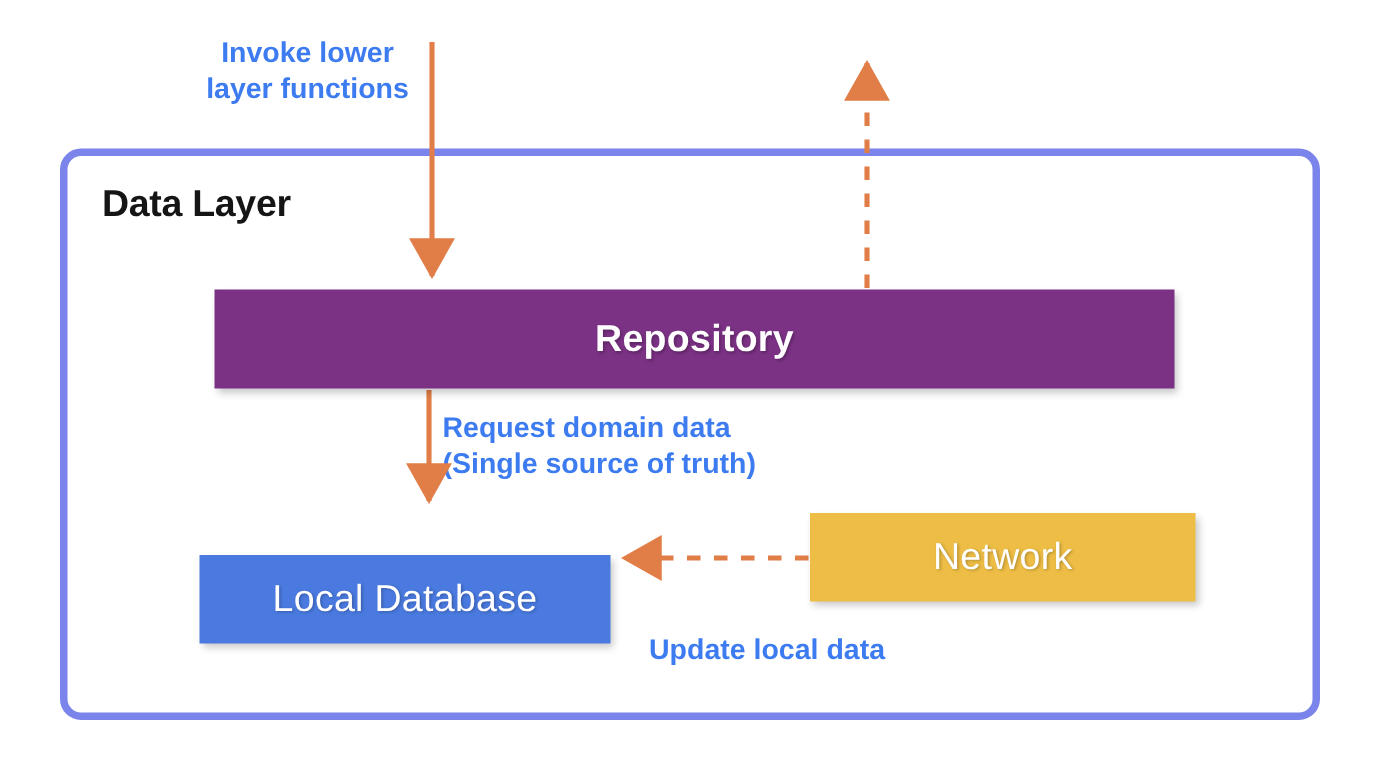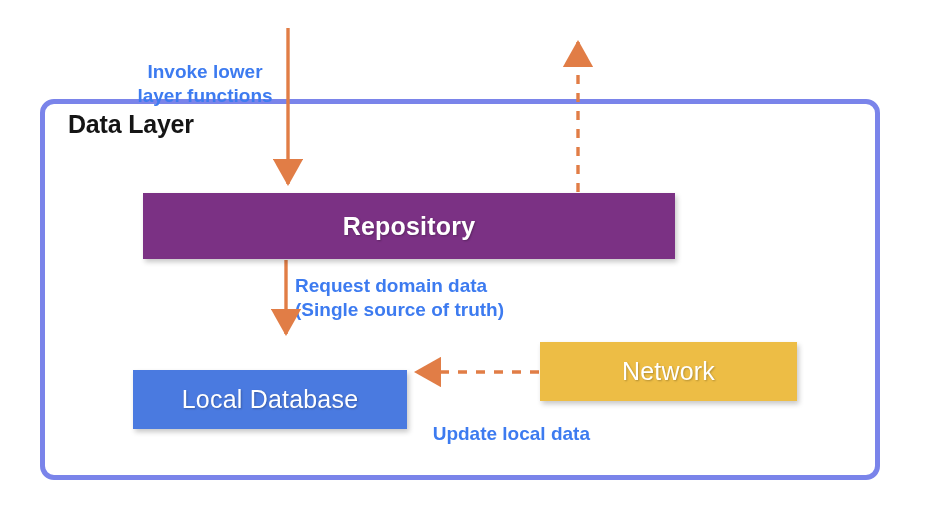--- a/index.html
+++ b/index.html
@@ -26,21 +26,21 @@
     width: 840px;
     height: 381px;
     box-sizing: border-box;
     border: 5px solid #7a84ea;
     border-radius: 14px;
     background: transparent;
   }
   .layer-title {
     position: absolute;
     left: 68px;
-    top: 110px;
+    top: 122px;
     font-size: 25px;
     font-weight: bold;
     color: #151515;
     letter-spacing: -0.2px;
     white-space: nowrap;
   }
 
   
   .box {
     position: absolute;
@@ -51,21 +51,21 @@
     color: #ffffff;
     font-size: 25px;
     font-weight: normal;
     letter-spacing: 0.2px;
     box-shadow: 2px 3px 5px rgba(0,0,0,0.22);
     text-shadow: 1px 1px 2px rgba(0,0,0,0.25);
   }
   .box-repository {
     left: 143px;
     top: 193px;
-    width: 532px;
+    width: 640px;
     height: 66px;
     background: #7b3184;
     font-weight: bold;
   }
   .box-local-database {
     left: 133px;
     top: 342px;
     width: 274px;
     height: 59px;
     background: #4a7ae0;
@@ -87,21 +87,20 @@
     font-size: 19px;
     font-weight: bold;
     line-height: 1.25;
     white-space: pre-line;
   }
   .label-invoke {
     left: 110px;
     top: 24px;
     width: 190px;
     text-align: center;
-    margin-top: 36px;
   }
   .label-data-stream {
     left: 600px;
     top: 24px;
     width: 120px;
     text-align: left;
   }
   .label-request {
     left: 295px;
     top: 274px;

